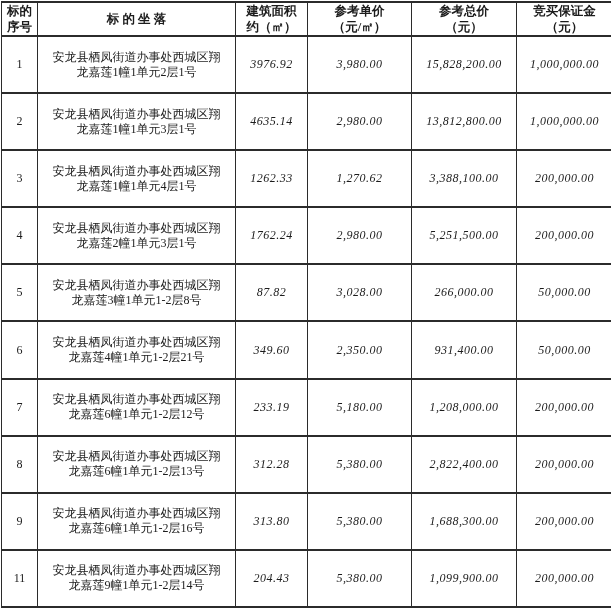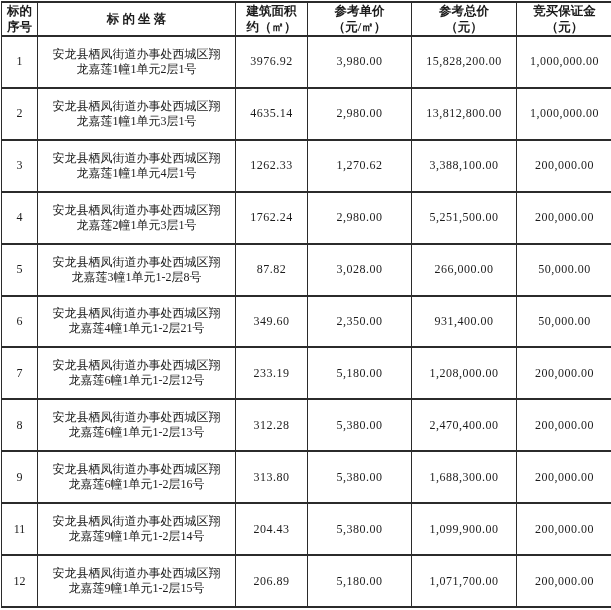--- a/index.html
+++ b/index.html
@@ -32,21 +32,21 @@
     line-height: 15px;
   }
   table.auction th {
     font-weight: bold;
     font-size: 12.5px;
     line-height: 16px;
   }
   tr.data-row { height: 40px; }
   tr.head-row { height: 26px; }
   .loc div { white-space: nowrap; }
-  .num { letter-spacing: 0.5px; white-space: nowrap; }
+  .num { letter-spacing: 0.5px; white-space: nowrap; font-style: italic; }
 </style>
 </head>
 <body>
 
 <table class="auction">
   <colgroup>
     <col style="width:36px">
       <col style="width:198px">
       <col style="width:72px">
     <col style="width:104px">
@@ -159,21 +159,21 @@
       <td class="num">200,000.00</td>
     </tr>
     <tr class="data-row">
       <td>8</td>
       <td class="loc">
         <div>安龙县栖凤街道办事处西城区翔</div>
         <div>龙嘉莲6幢1单元1-2层13号</div>
       </td>
       <td class="num">312.28</td>
       <td class="num">5,380.00</td>
-      <td class="num">2,470,400.00</td>
+      <td class="num">2,822,400.00</td>
       <td class="num">200,000.00</td>
     </tr>
     <tr class="data-row">
       <td>9</td>
       <td class="loc">
         <div>安龙县栖凤街道办事处西城区翔</div>
         <div>龙嘉莲6幢1单元1-2层16号</div>
       </td>
       <td class="num">313.80</td>
       <td class="num">5,380.00</td>
@@ -184,25 +184,14 @@
       <td>11</td>
       <td class="loc">
         <div>安龙县栖凤街道办事处西城区翔</div>
         <div>龙嘉莲9幢1单元1-2层14号</div>
       </td>
       <td class="num">204.43</td>
       <td class="num">5,380.00</td>
       <td class="num">1,099,900.00</td>
       <td class="num">200,000.00</td>
     </tr>
-    <tr class="data-row">
-      <td>12</td>
-      <td class="loc">
-        <div>安龙县栖凤街道办事处西城区翔</div>
-        <div>龙嘉莲9幢1单元1-2层15号</div>
-      </td>
-      <td class="num">206.89</td>
-      <td class="num">5,180.00</td>
-      <td class="num">1,071,700.00</td>
-      <td class="num">200,000.00</td>
-    </tr>
   </tbody>
 </table>
 
 </body></html>

